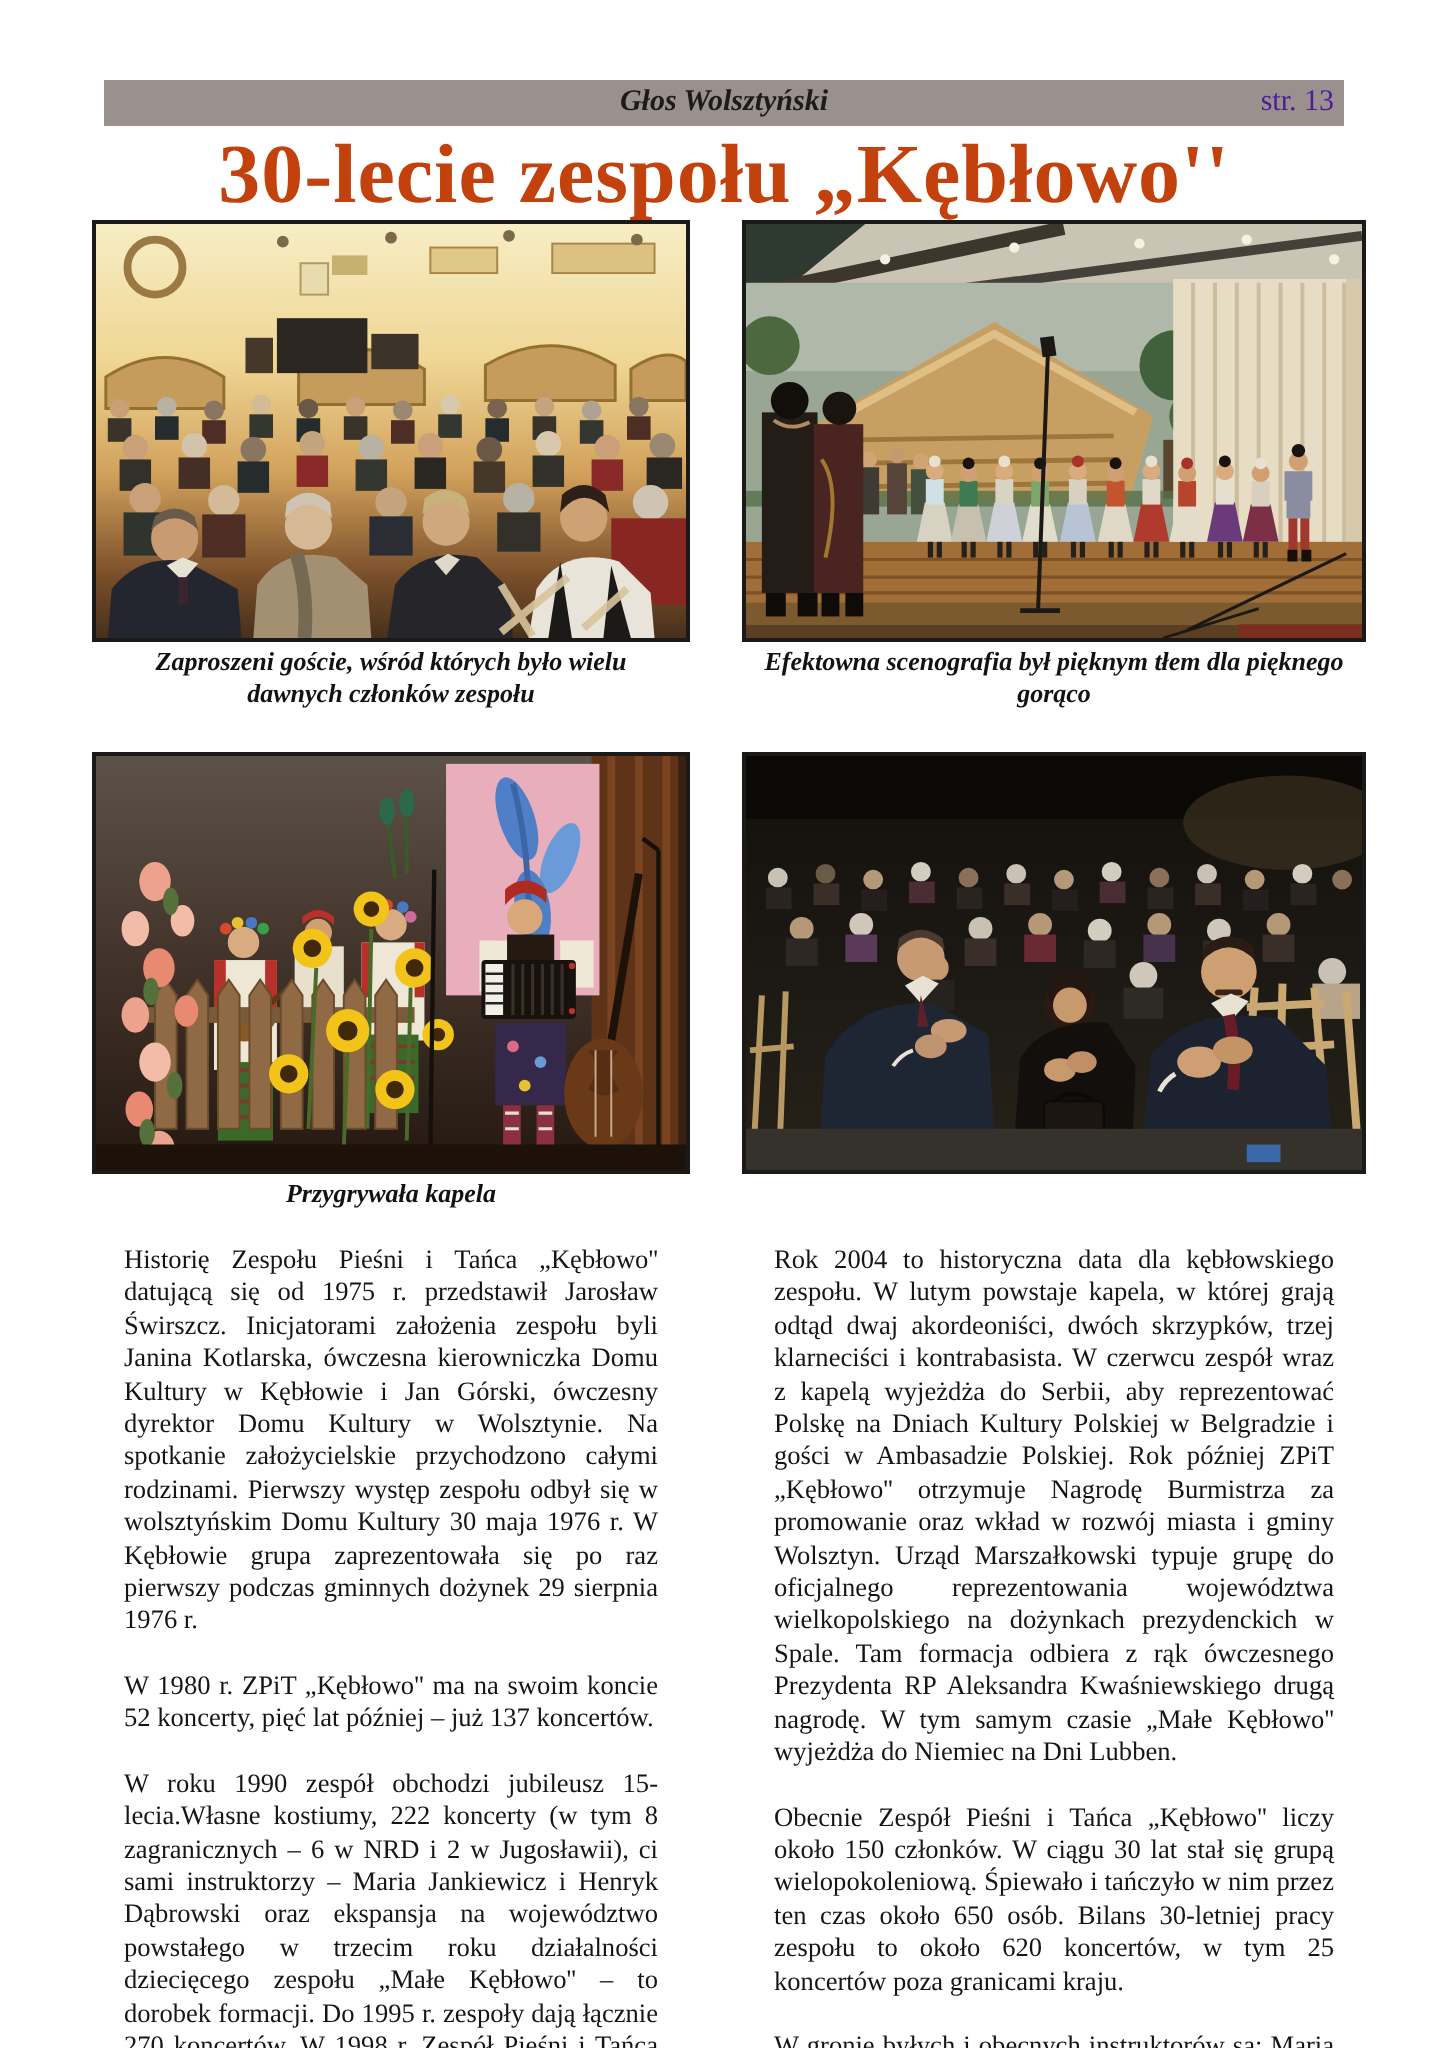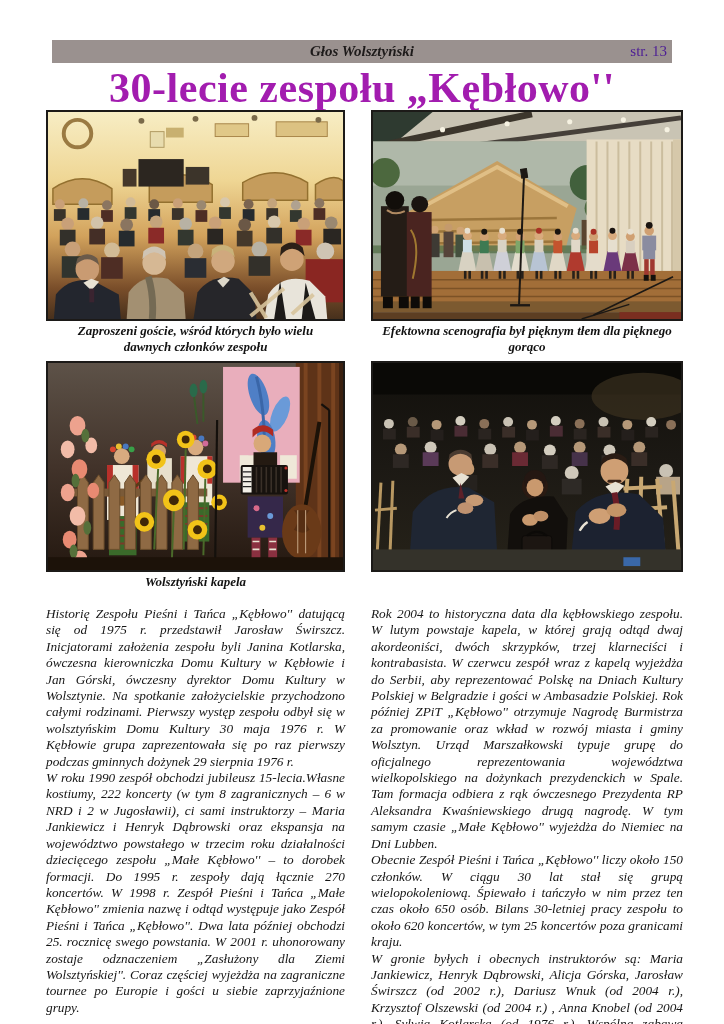--- a/index.html
+++ b/index.html
@@ -6,34 +6,34 @@
   body{width:724px;height:1024px;background:#ffffff;overflow:hidden;}
   .page{position:relative;width:724px;height:1024px;background:#fff;
         font-family:"Liberation Serif", serif;color:#111;}
   
   .header-bar{position:absolute;left:52px;top:40px;width:620px;height:23px;
               background:#9a918f;display:flex;align-items:center;justify-content:center;}
   .paper-name{font-style:italic;font-weight:bold;font-size:15px;color:#1d1a1a;}
   .page-num{position:absolute;right:5px;top:3px;font-size:15px;color:#4c1d95;}
   
   .title{margin:0;position:absolute;left:0;top:64px;width:724px;text-align:center;
-         font-size:42px;font-weight:bold;letter-spacing:.5px;color:#a21caf;}
+         font-size:42px;font-weight:bold;letter-spacing:.5px;color:#c2410c;}
   
   .photo-grid{position:absolute;left:46px;top:110px;width:637px;
               display:grid;grid-template-columns:299px 312px;column-gap:26px;row-gap:0;}
   figure{margin:0;}
   .photo{height:211px;border:2px solid #1c1a18;box-sizing:border-box;overflow:hidden;background:#000;}
   .photo svg{display:block;width:100%;height:100%;}
-  figcaption{min-height:35px;padding:2px 8px 3px;text-align:center;
+  figcaption{min-height:35px;padding:2px 8px 18px;text-align:center;
              font-weight:bold;font-style:italic;font-size:13px;line-height:1.25;color:#121212;}
   
   .article{position:absolute;left:46px;top:606px;width:637px;
            display:grid;grid-template-columns:299px 312px;column-gap:26px;
            font-size:13.3px;line-height:1.235;text-align:justify;color:#151515;}
-  .article p{margin:0;font-style:italic;}
+  .article p{margin:16px;}
 </style>
 </head>
 <body>
 
 <div class="page">
 
   <div class="header-bar">
     <span class="paper-name">Głos Wolsztyński</span>
     <span class="page-num">str. 13</span>
   </div>
@@ -441,21 +441,21 @@
           <g stroke="#14100c" stroke-width="2.2">
             <path d="M172 58 L170 202"></path>
               <path d="M163 202 H180"></path>
             <path d="M286 48 L286 202"></path>
               <path d="M279 202 H294"></path>
               <path d="M286 48 L278 42"></path>
           </g>
           <rect x="0" y="198" width="300" height="13" fill="#1c1209"></rect>
         </svg>
       </div>
-      <figcaption>Wolsztyński kapela</figcaption>
+      <figcaption>Przygrywała kapela</figcaption>
     </figure>
 
     <figure>
       <div class="photo">
         <svg viewBox="0 0 310 211" preserveAspectRatio="none">
           <defs>
             <linearGradient id="p4g" x1="0" y1="0" x2="0" y2="1">
               <stop offset="0" stop-color="#12100c"></stop>
                 <stop offset="0.5" stop-color="#1c1914"></stop>
               <stop offset="1" stop-color="#262219"></stop>
@@ -561,20 +561,21 @@
           <rect x="252" y="198" width="17" height="9" fill="#3a68a8"></rect>
         </svg>
       </div>
     </figure>
 
   </div>
 
   <div class="article">
     <div class="col">
       <p>Historię Zespołu Pieśni i Tańca „Kębłowo'' datującą się od 1975 r.  przedstawił Jarosław Świrszcz. Inicjatorami założenia zespołu byli Janina Kotlarska, ówczesna kierowniczka Domu Kultury w Kębłowie i Jan  Górski, ówczesny dyrektor Domu Kultury w Wolsztynie. Na spotkanie założycielskie przychodzono całymi rodzinami. Pierwszy występ zespołu odbył się w wolsztyńskim Domu Kultury 30 maja 1976 r. W Kębłowie grupa zaprezentowała się po raz  pierwszy podczas gminnych dożynek 29 sierpnia 1976 r.</p>
+      <p>W 1980 r. ZPiT „Kębłowo'' ma na swoim koncie 52 koncerty, pięć lat później – już 137 koncertów.</p>
       <p>W roku 1990 zespół obchodzi jubileusz 15-lecia.Własne kostiumy, 222 koncerty (w tym 8 zagranicznych – 6 w NRD i 2 w Jugosławii), ci sami instruktorzy – Maria Jankiewicz i Henryk Dąbrowski oraz ekspansja na województwo powstałego w trzecim roku działalności dziecięcego zespołu „Małe Kębłowo'' – to dorobek formacji. Do 1995 r. zespoły dają łącznie 270 koncertów. W 1998 r. Zespół Pieśni i Tańca „Małe Kębłowo'' zmienia nazwę i odtąd występuje jako Zespół Pieśni i Tańca „Kębłowo''. Dwa lata później obchodzi 25. rocznicę swego powstania. W 2001 r. uhonorowany zostaje odznaczeniem „Zasłużony dla Ziemi Wolsztyńskiej''. Coraz częściej wyjeżdża na zagraniczne tournee po Europie i gości u siebie zaprzyjaźnione grupy.</p>
     </div>
     <div class="col">
       <p>Rok 2004 to historyczna data dla kębłowskiego zespołu. W lutym powstaje kapela, w której grają odtąd dwaj akordeoniści, dwóch skrzypków, trzej klarneciści i kontrabasista. W czerwcu zespół wraz z kapelą wyjeżdża do Serbii, aby reprezentować Polskę na Dniach Kultury Polskiej w Belgradzie i gości w Ambasadzie Polskiej. Rok później ZPiT „Kębłowo'' otrzymuje Nagrodę Burmistrza za promowanie oraz wkład w rozwój miasta i gminy Wolsztyn. Urząd Marszałkowski typuje grupę do oficjalnego reprezentowania województwa wielkopolskiego na dożynkach prezydenckich w Spale. Tam formacja odbiera z rąk ówczesnego Prezydenta RP Aleksandra Kwaśniewskiego drugą nagrodę. W tym samym czasie „Małe Kębłowo'' wyjeżdża do Niemiec na Dni Lubben.</p>
       <p>Obecnie Zespół Pieśni i Tańca „Kębłowo'' liczy około 150 członków. W ciągu 30 lat stał się grupą wielopokoleniową. Śpiewało i tańczyło w nim przez ten czas około 650 osób. Bilans 30-letniej pracy zespołu to około 620 koncertów, w tym 25 koncertów poza granicami kraju.</p>
       <p>W gronie byłych i obecnych instruktorów są: Maria Jankiewicz, Henryk Dąbrowski, Alicja Górska, Jarosław Świrszcz (od 2002 r.), Dariusz Wnuk (od 2004 r.), Krzysztof Olszewski (od 2004 r.) , Anna Knobel (od 2004 r.), Sylwia Kotlarska (od 1976 r.).  Wspólna zabawa zakończyła jubileuszowy wieczór</p>
 
     </div>
   </div>
 

